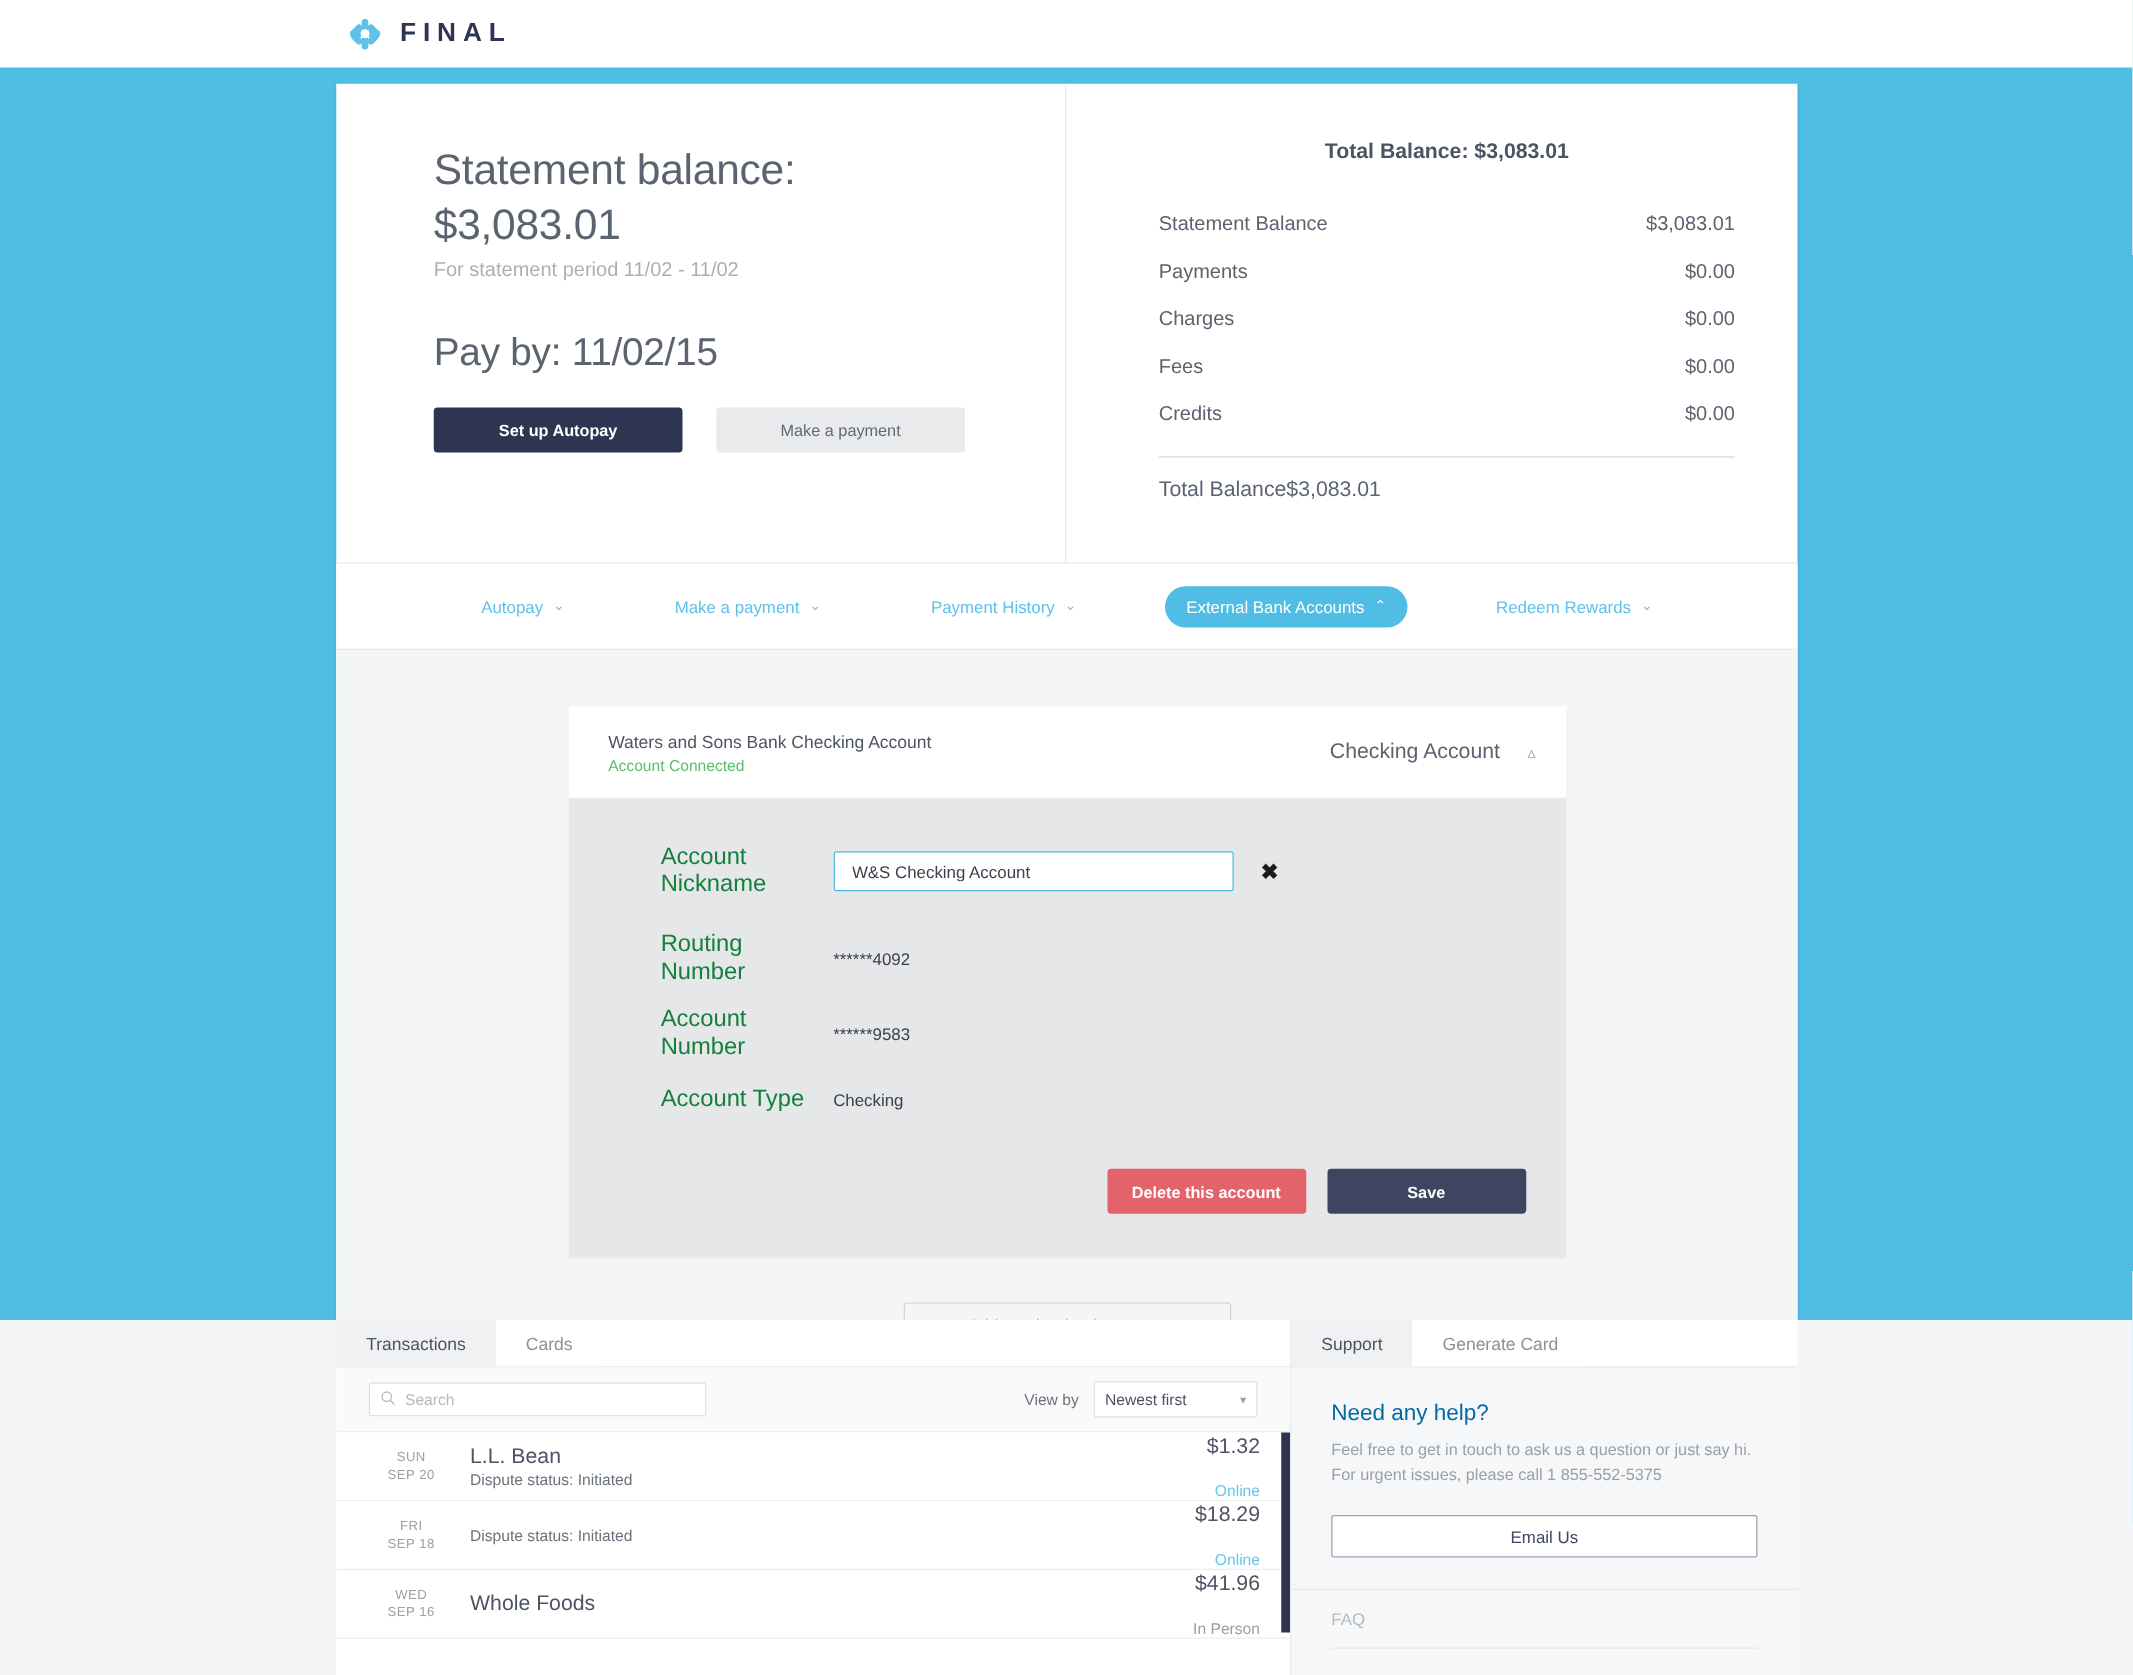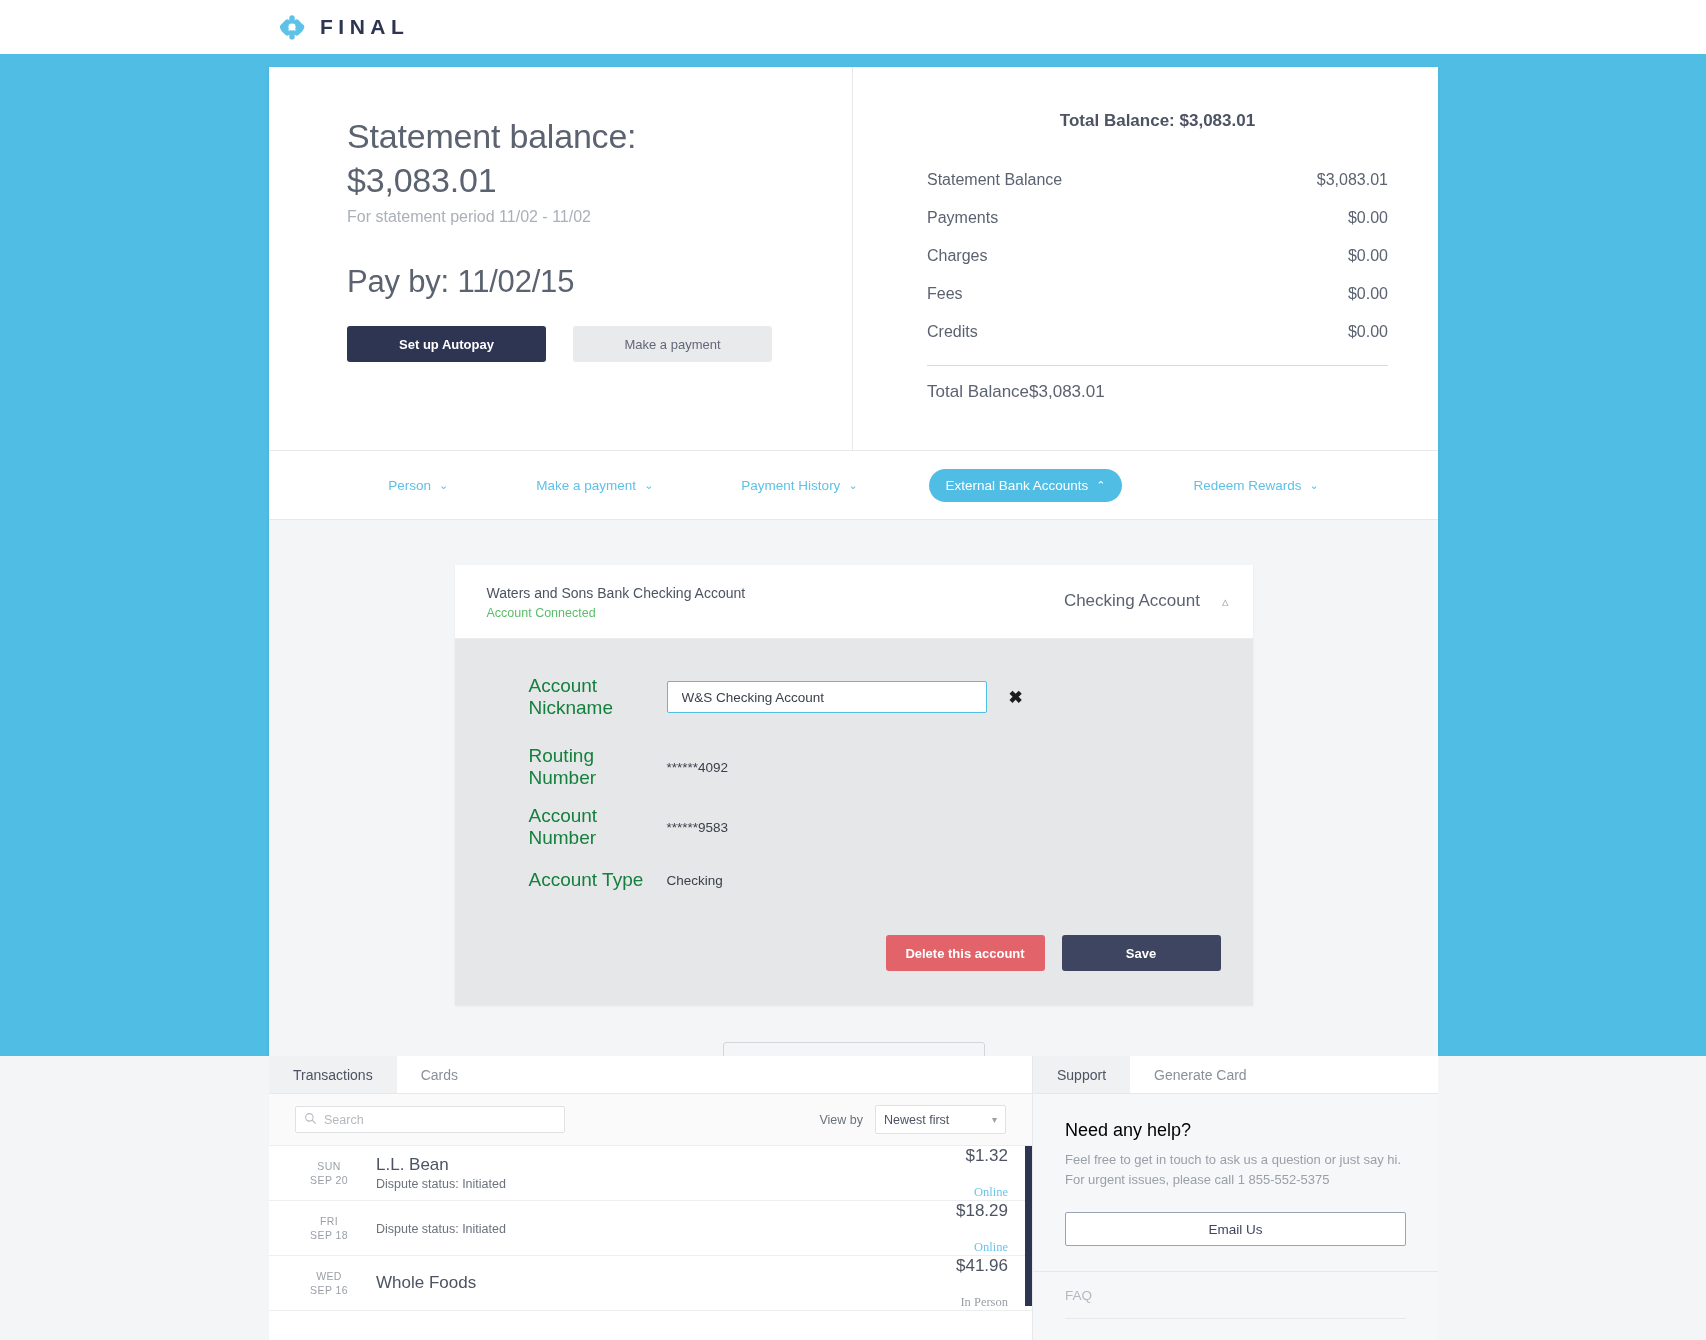--- a/index.html
+++ b/index.html
@@ -389,40 +389,40 @@
     font-size: 10.5px;
     color: #9aa0a8;
     line-height: 1.35;
     letter-spacing: 0.4px;
   }
   .tx-main { flex: 1; padding-left: 13px; }
   .tx-merchant { font-size: 17px; color: #4c5362; }
   .tx-sub { font-size: 12.5px; color: #6b727c; margin-top: 2px; }
   .tx-right { text-align: right; }
   .tx-amount { font-size: 17px; color: #4c5362; }
-  .tx-channel { font-size: 12.5px; margin-top: 19px; font-family: Liberation Serif, serif; }
+  .tx-channel { font-size: 12.5px; margin-top: 19px; }
   .tx-channel.online { color: #6dc5e8; }
   .tx-channel.inperson { color: #9aa0a8; }
 
   .tx-scrollbar {
     position: absolute;
     right: 0px;
     top: 0;
     width: 7px;
     height: 160px;
     background: #2d3553;
   }
 
   
   .support-panel {
     flex: 1;
     background: #f6f7f8;
   }
   .sup-body { padding: 26px 32px 0 32px; }
-  .sup-title { font-size: 18px; color: #000000; }
+  .sup-title { font-size: 18px; color: #0369a1; }
   .sup-text {
     font-size: 13px;
     color: #9aa0a8;
     margin-top: 9px;
     line-height: 1.55;
   }
   .btn-email {
     margin-top: 22px;
     width: 100%;
     height: 34px;
@@ -510,21 +510,21 @@
 
         <div class="bd-total">
           <span>Total Balance</span>
           <span>$3,083.01</span>
         </div>
       </div>
     </div>
 
     <div class="navtabs">
       <div class="navtab">
-        <span>Person</span>
+        <span>Autopay</span>
         <span class="caret">⌄</span>
       </div>
       <div class="navtab">
         <span>Make a payment</span>
         <span class="caret">⌄</span>
       </div>
       <div class="navtab">
         <span>Payment History</span>
         <span class="caret">⌄</span>
       </div>

